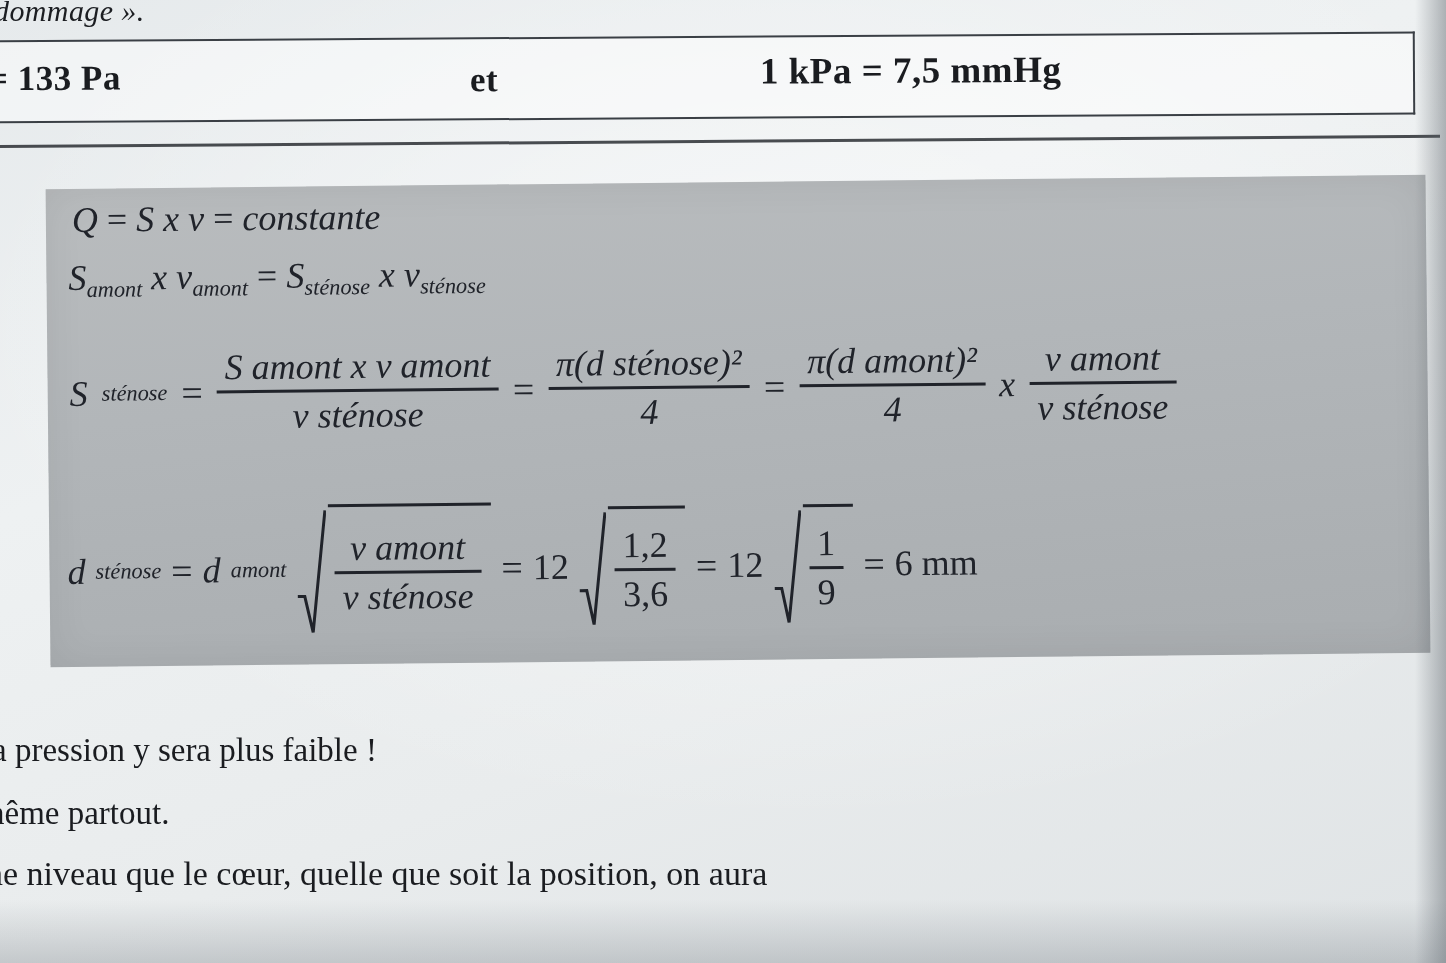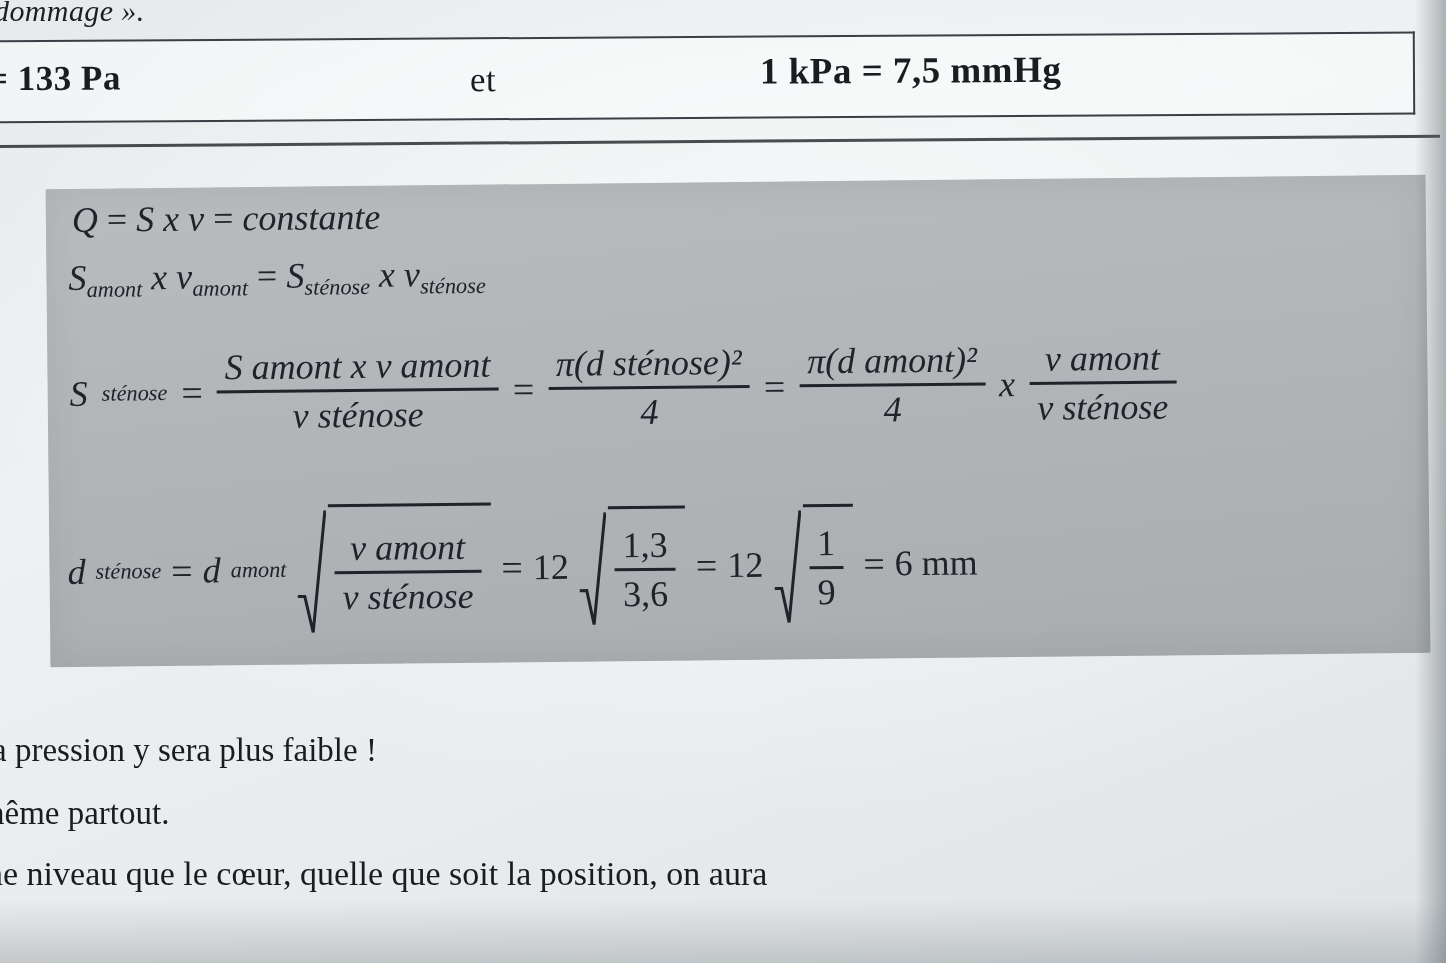--- a/index.html
+++ b/index.html
@@ -55,21 +55,21 @@
   .conv-inner {
     position: absolute;
     inset: 0;
     display: flex;
     align-items: center;
     font-weight: bold;
     font-size: 35px;
     letter-spacing: 0.5px;
   }
   .conv-left  { position: absolute; left: 18px;  top: 17px; }
-  .conv-mid   { position: absolute; left: 500px; top: 21px; font-weight: normal; }
+  .conv-mid   { position: absolute; left: 500px; top: 21px; font-weight: bold; }
   .conv-right { position: absolute; left: 790px; top: 12px; font-size: 37px; }
 
   .rule {
     left: -30px;
     top: 140px;
     width: 1470px;
     height: 3px;
     background: #2a2e33;
     transform: rotate(-0.4deg);
     opacity: 0.85;
@@ -244,21 +244,21 @@
       <span class="up">12</span>
 
       <span class="sqrt">
         <span class="glyph">
           <svg width="28" height="120" viewBox="0 0 28 120">
               <path d="M1 84 L8 84 L15 118 L27 6" fill="none" stroke="#20232a" stroke-width="3"></path>
             </svg>
         </span>
         <span class="body">
           <span class="frac">
-            <span class="num up">1,3</span>
+            <span class="num up">1,2</span>
             <span class="bar"></span>
             <span class="den up">3,6</span>
           </span>
         </span>
       </span>
 
       <span class="eq">=</span>
       <span class="up">12</span>
 
       <span class="sqrt">

